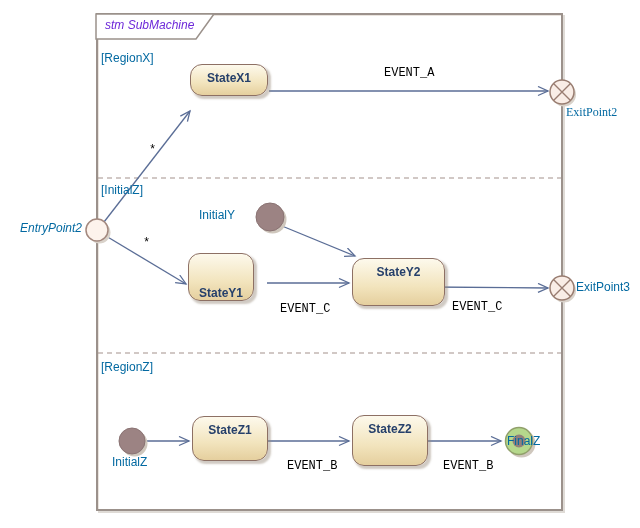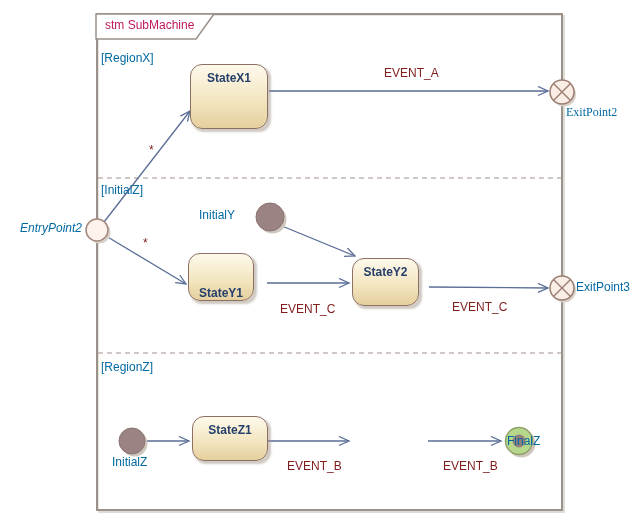--- a/index.html
+++ b/index.html
@@ -17,22 +17,22 @@
   .sep{fill:none;stroke:#a3928c;stroke-width:1.2px;stroke-dasharray:5 4;}
   .state{
     position:absolute;z-index:4;box-sizing:border-box;
     border:1.5px solid #8d7064;border-radius:12px;
     background:linear-gradient(180deg,#fdf9ec 0%,#f2e4bd 60%,#e5cf9e 100%);
     box-shadow:2.5px 2.5px 2px rgba(150,138,122,.45);
     display:flex;justify-content:center;align-items:flex-start;padding-top:6px;
   }
   .state-name{font-size:12px;font-weight:bold;color:#26406b;}
   .lbl{position:absolute;z-index:5;font-size:12px;color:#0369a1;white-space:nowrap;line-height:14px;}
-  .evt{color:#7f1d1d;}
-  .frame-title{color:#be185d;}
+  .evt{color:#000000;font-family:Liberation Mono, monospace;}
+  .frame-title{color:#6d28d9;font-style:italic;}
   .right-align{text-align:right;}
 </style>
 </head>
 <body>
 
 <div class="canvas">
 
   <div class="frame"></div>
 
   <svg class="layer" width="640" height="528" viewBox="0 0 640 528">
@@ -84,31 +84,34 @@
       <circle cx="132" cy="441" r="13" fill="#9c8383" stroke="#8a7373" stroke-width="1"></circle>
     </g>
 
     <g>
       <circle cx="521.5" cy="443.5" r="14" fill="#cfc7bd"></circle>
       <circle cx="519" cy="441" r="13.5" fill="#b5d88c" stroke="#91a06b" stroke-width="1.5"></circle>
       <circle cx="519" cy="441" r="6.5" fill="#92807a"></circle>
     </g>
   </svg>
 
-  <div class="state" style="left:190px;top:64px;width:78px;height:65px;">
+  <div class="state" style="left:190px;top:64px;width:78px;height:32px;">
     <span class="state-name">StateX1</span>
   </div>
   <div class="state" style="left:188px;top:253px;width:66px;height:48px;align-items:flex-end;">
     <span class="state-name">StateY1</span>
   </div>
-  <div class="state" style="left:352px;top:258px;width:67px;height:48px;">
+  <div class="state" style="left:352px;top:258px;width:93px;height:48px;">
     <span class="state-name">StateY2</span>
   </div>
   <div class="state" style="left:192px;top:416px;width:76px;height:45px;">
     <span class="state-name">StateZ1</span>
+  </div>
+  <div class="state" style="left:352px;top:415px;width:76px;height:51px;">
+    <span class="state-name">StateZ2</span>
   </div>
 
   <div class="lbl frame-title" style="left:105px;top:18px;">stm SubMachine</div>
 
   <div class="lbl" style="left:101px;top:51px;">[RegionX]</div>
   <div class="lbl" style="left:101px;top:183px;">[InitialZ]</div>
   <div class="lbl" style="left:101px;top:360px;">[RegionZ]</div>
 
   <div class="lbl right-align" style="left:6px;top:221px;width:76px;font-style:italic;">EntryPoint2</div>
   <div class="lbl" style="left:566px;top:105px;font-family:Liberation Serif, serif;">ExitPoint2</div>

